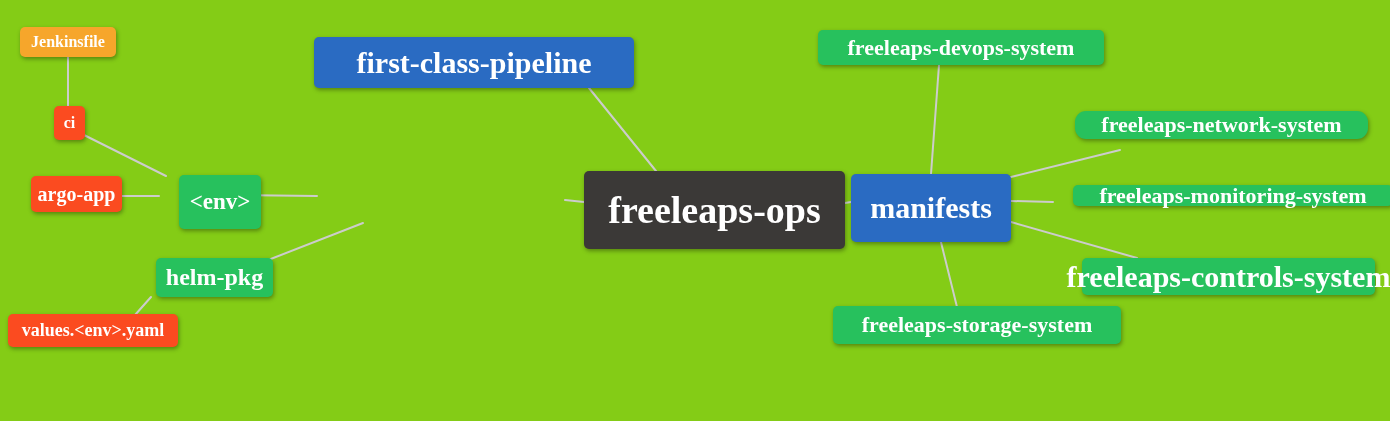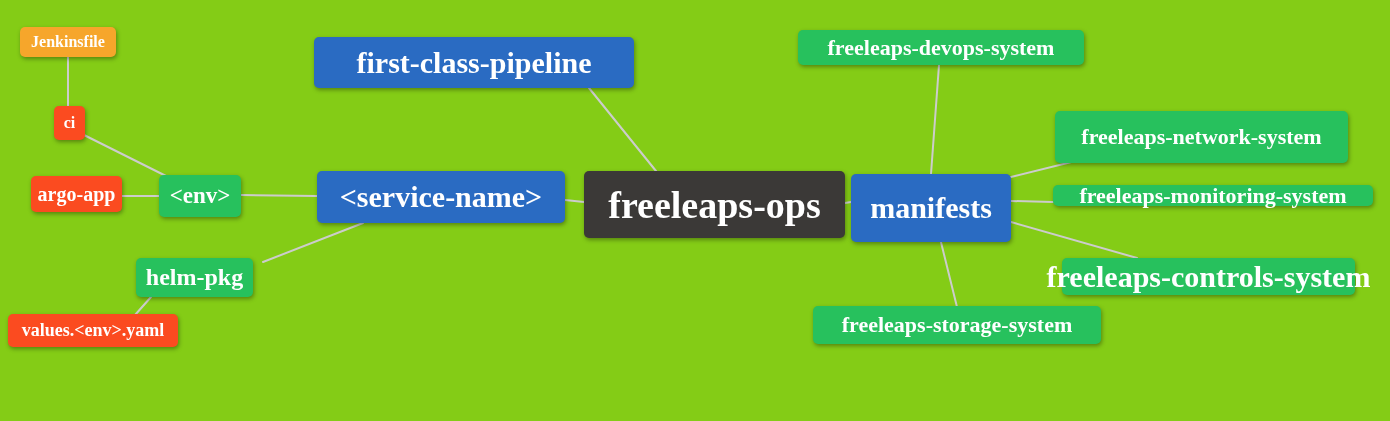--- a/index.html
+++ b/index.html
@@ -30,21 +30,21 @@
     box-sizing: border-box;
     color: #ffffff;
     font-weight: 600;
     white-space: nowrap;
     border-radius: 5px;
     box-shadow: 1px 2px 4px rgba(0,0,0,0.35);
     cursor: pointer;
     user-select: none;
   }
   .c-blue  { background: #2a6bc2; }
-  .c-green { background: #27c15d; }
+  .c-green { background: #27c15d; margin-left: 20px; }
   .c-red   { background: #fb4b20; }
   .c-amber { background: #f6a62b; }
   .c-dark  { background: #3b3937; }
 </style>
 </head>
 <body>
 
 <div id="canvas">
 
   <svg id="edges" viewBox="0 0 1390 421" xmlns="http://www.w3.org/2000/svg">
@@ -60,26 +60,25 @@
     <line x1="939" y1="65" x2="931" y2="174"></line>
     <line x1="1011" y1="177" x2="1120" y2="150"></line>
     <line x1="1011" y1="201" x2="1053" y2="202"></line>
     <line x1="1011" y1="222" x2="1137" y2="258"></line>
     <line x1="937" y1="226" x2="957" y2="307"></line>
   </svg>
 
   <div class="node c-amber" style="left:20px;   top:27px;  width:96px;  height:30px; font-size:16px;">Jenkinsfile</div>
   <div class="node c-red" style="left:54px;   top:106px; width:31px;  height:34px; font-size:16px;">ci</div>
   <div class="node c-red" style="left:31px;   top:176px; width:91px;  height:36px; font-size:20px;">argo-app</div>
-  <div class="node c-green" style="left:159px;  top:175px; width:82px;  height:42px; font-size:23px;">&lt;env&gt;</div>
+  <div class="node c-green" style="left:159px;  top:175px; width:82px;  height:54px; font-size:23px;">&lt;env&gt;</div>
   <div class="node c-blue" style="left:314px;  top:37px;  width:320px; height:51px; font-size:30px;">first-class-pipeline</div>
-  <div class="node c-blue" style="left:317px;  top:171px; width:248px; height:52px; font-size:30px;">&lt;service-name&gt;</div>
-  <div class="node c-dark" style="left:584px;  top:171px; width:261px; height:67px; font-size:38px;">freeleaps-ops</div>
+  <div class="node c-dark" style="left:584px;  top:171px; width:261px; height:78px; font-size:38px;">freeleaps-ops</div>
   <div class="node c-blue" style="left:851px;  top:174px; width:160px; height:68px; font-size:30px;">manifests</div>
   <div class="node c-green" style="left:136px;  top:258px; width:117px; height:39px; font-size:24px;">helm-pkg</div>
   <div class="node c-red" style="left:8px;    top:314px; width:170px; height:33px; font-size:18px;">values.&lt;env&gt;.yaml</div>
   <div class="node c-green" style="left:798px;  top:30px;  width:286px; height:35px; font-size:22px;">freeleaps-devops-system</div>
-  <div class="node c-green" style="left:1055px; top:111px; width:293px; height:52px; font-size:22px;">freeleaps-network-system</div>
+  <div class="node c-green" style="left:1055px; top:111px; width:293px; height:28px; font-size:22px;border-radius:11px;">freeleaps-network-system</div>
   <div class="node c-green" style="left:1053px; top:185px; width:320px; height:21px; font-size:22px;">freeleaps-monitoring-system</div>
   <div class="node c-green" style="left:1062px; top:258px; width:293px; height:37px; font-size:30px;">freeleaps-controls-system</div>
   <div class="node c-green" style="left:813px;  top:306px; width:288px; height:38px; font-size:22px;">freeleaps-storage-system</div>
 
 </div>
 
 </body></html>

